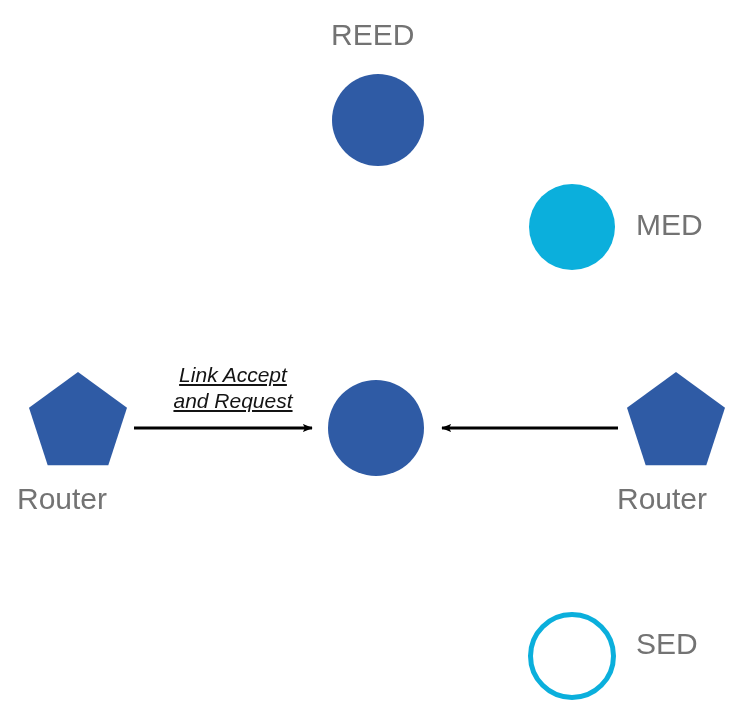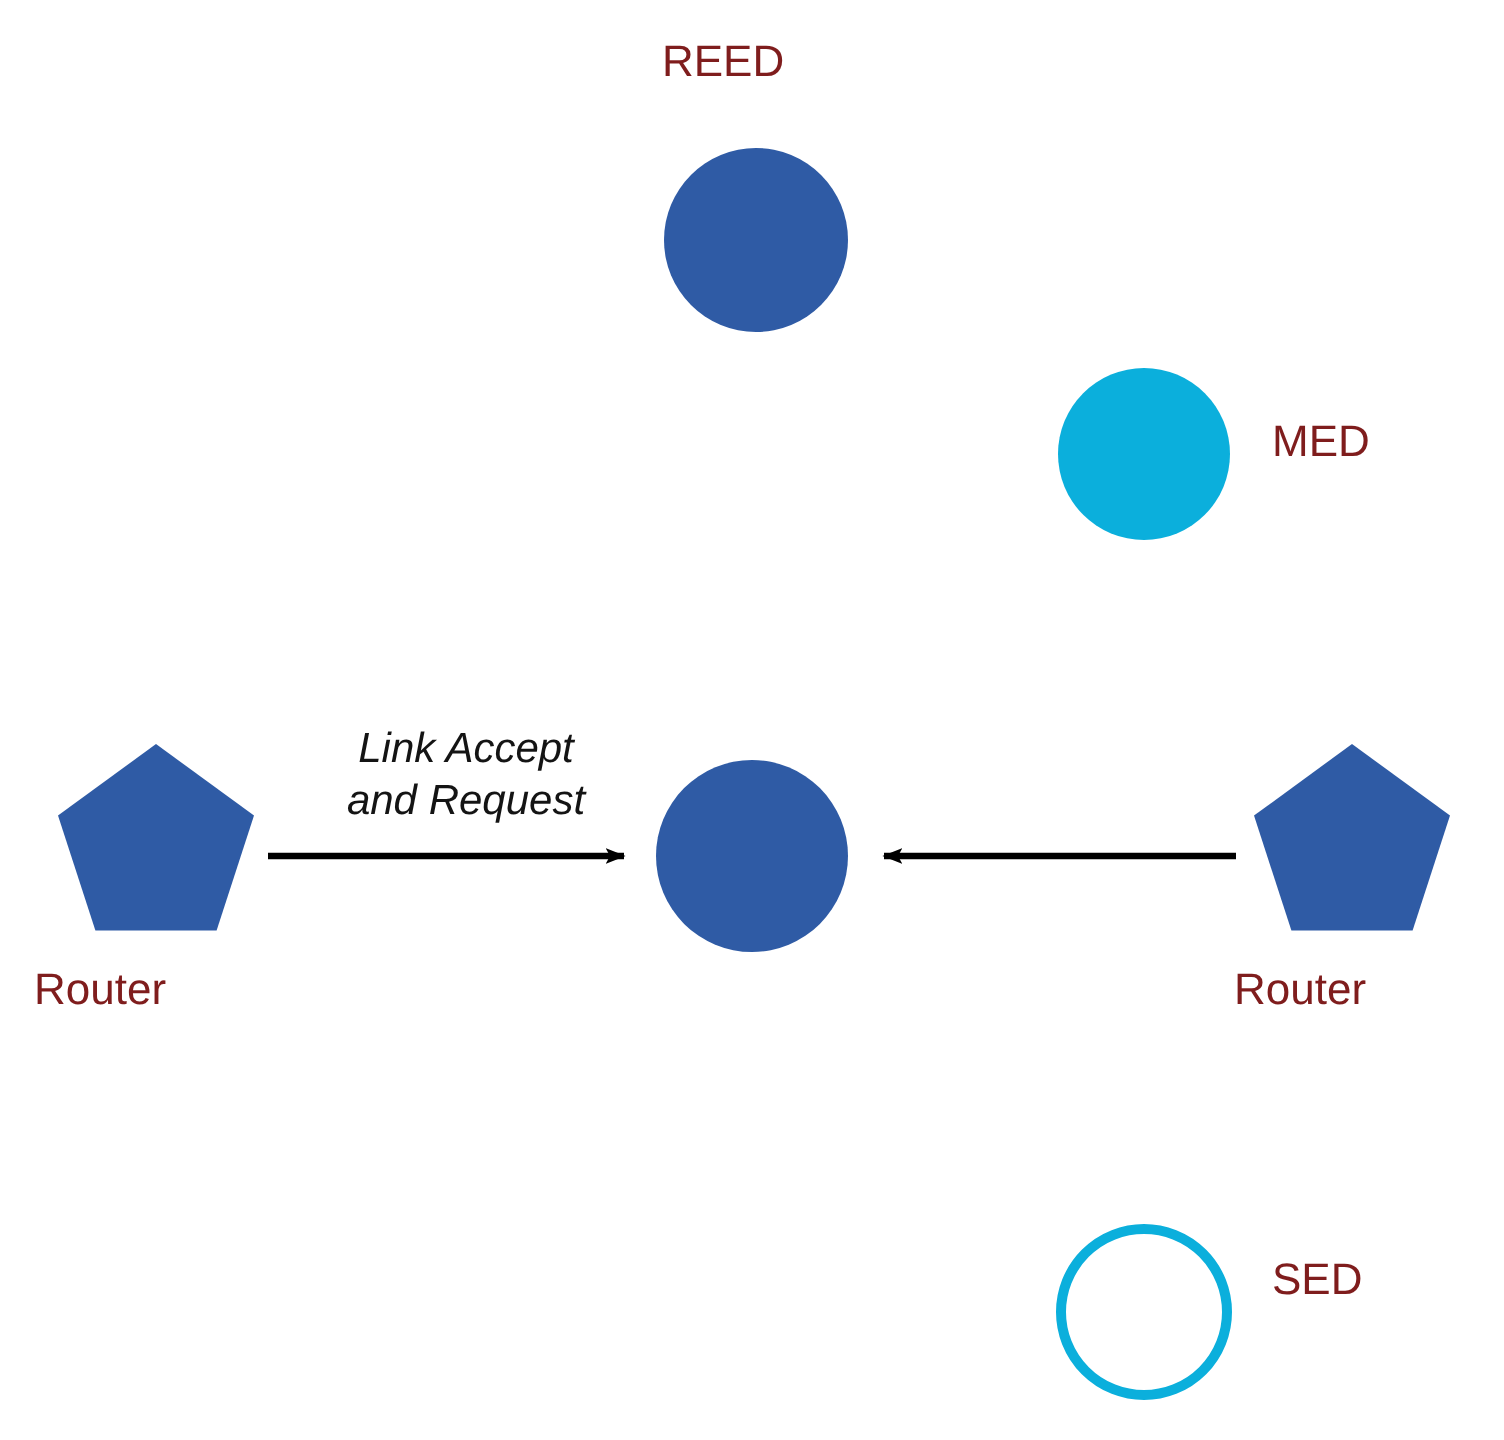--- a/index.html
+++ b/index.html
@@ -20,35 +20,36 @@
   #diagram-svg {
     position: absolute;
     left: 0;
     top: 0;
     width: 752px;
     height: 720px;
   }
   .node-label {
     position: absolute;
     font-family: "Liberation Sans", sans-serif;
-    font-size: 22px;
+    font-size: 30px;
     font-weight: 400;
-    color: #7f1d1d;
+    color: #737373;
     white-space: nowrap;
     line-height: 1;
   }
   .edge-label {
     position: absolute;
     font-family: "Liberation Sans", sans-serif;
     font-style: italic;
     font-size: 21px;
     color: #141414;
     text-align: center;
     line-height: 1.22;
     white-space: pre-line;
+    text-decoration: underline;
   }
   
   #label-reed   { left: 331px; top: 20px; }
   #label-med    { left: 636px; top: 210px; }
   #label-sed    { left: 636px; top: 629px; }
   #label-router-left  { left: 17px;  top: 484px; }
   #label-router-right { left: 617px; top: 484px; }
   #label-link-accept  { left: 153px; top: 362px; width: 160px; }
 </style>
 </head>

